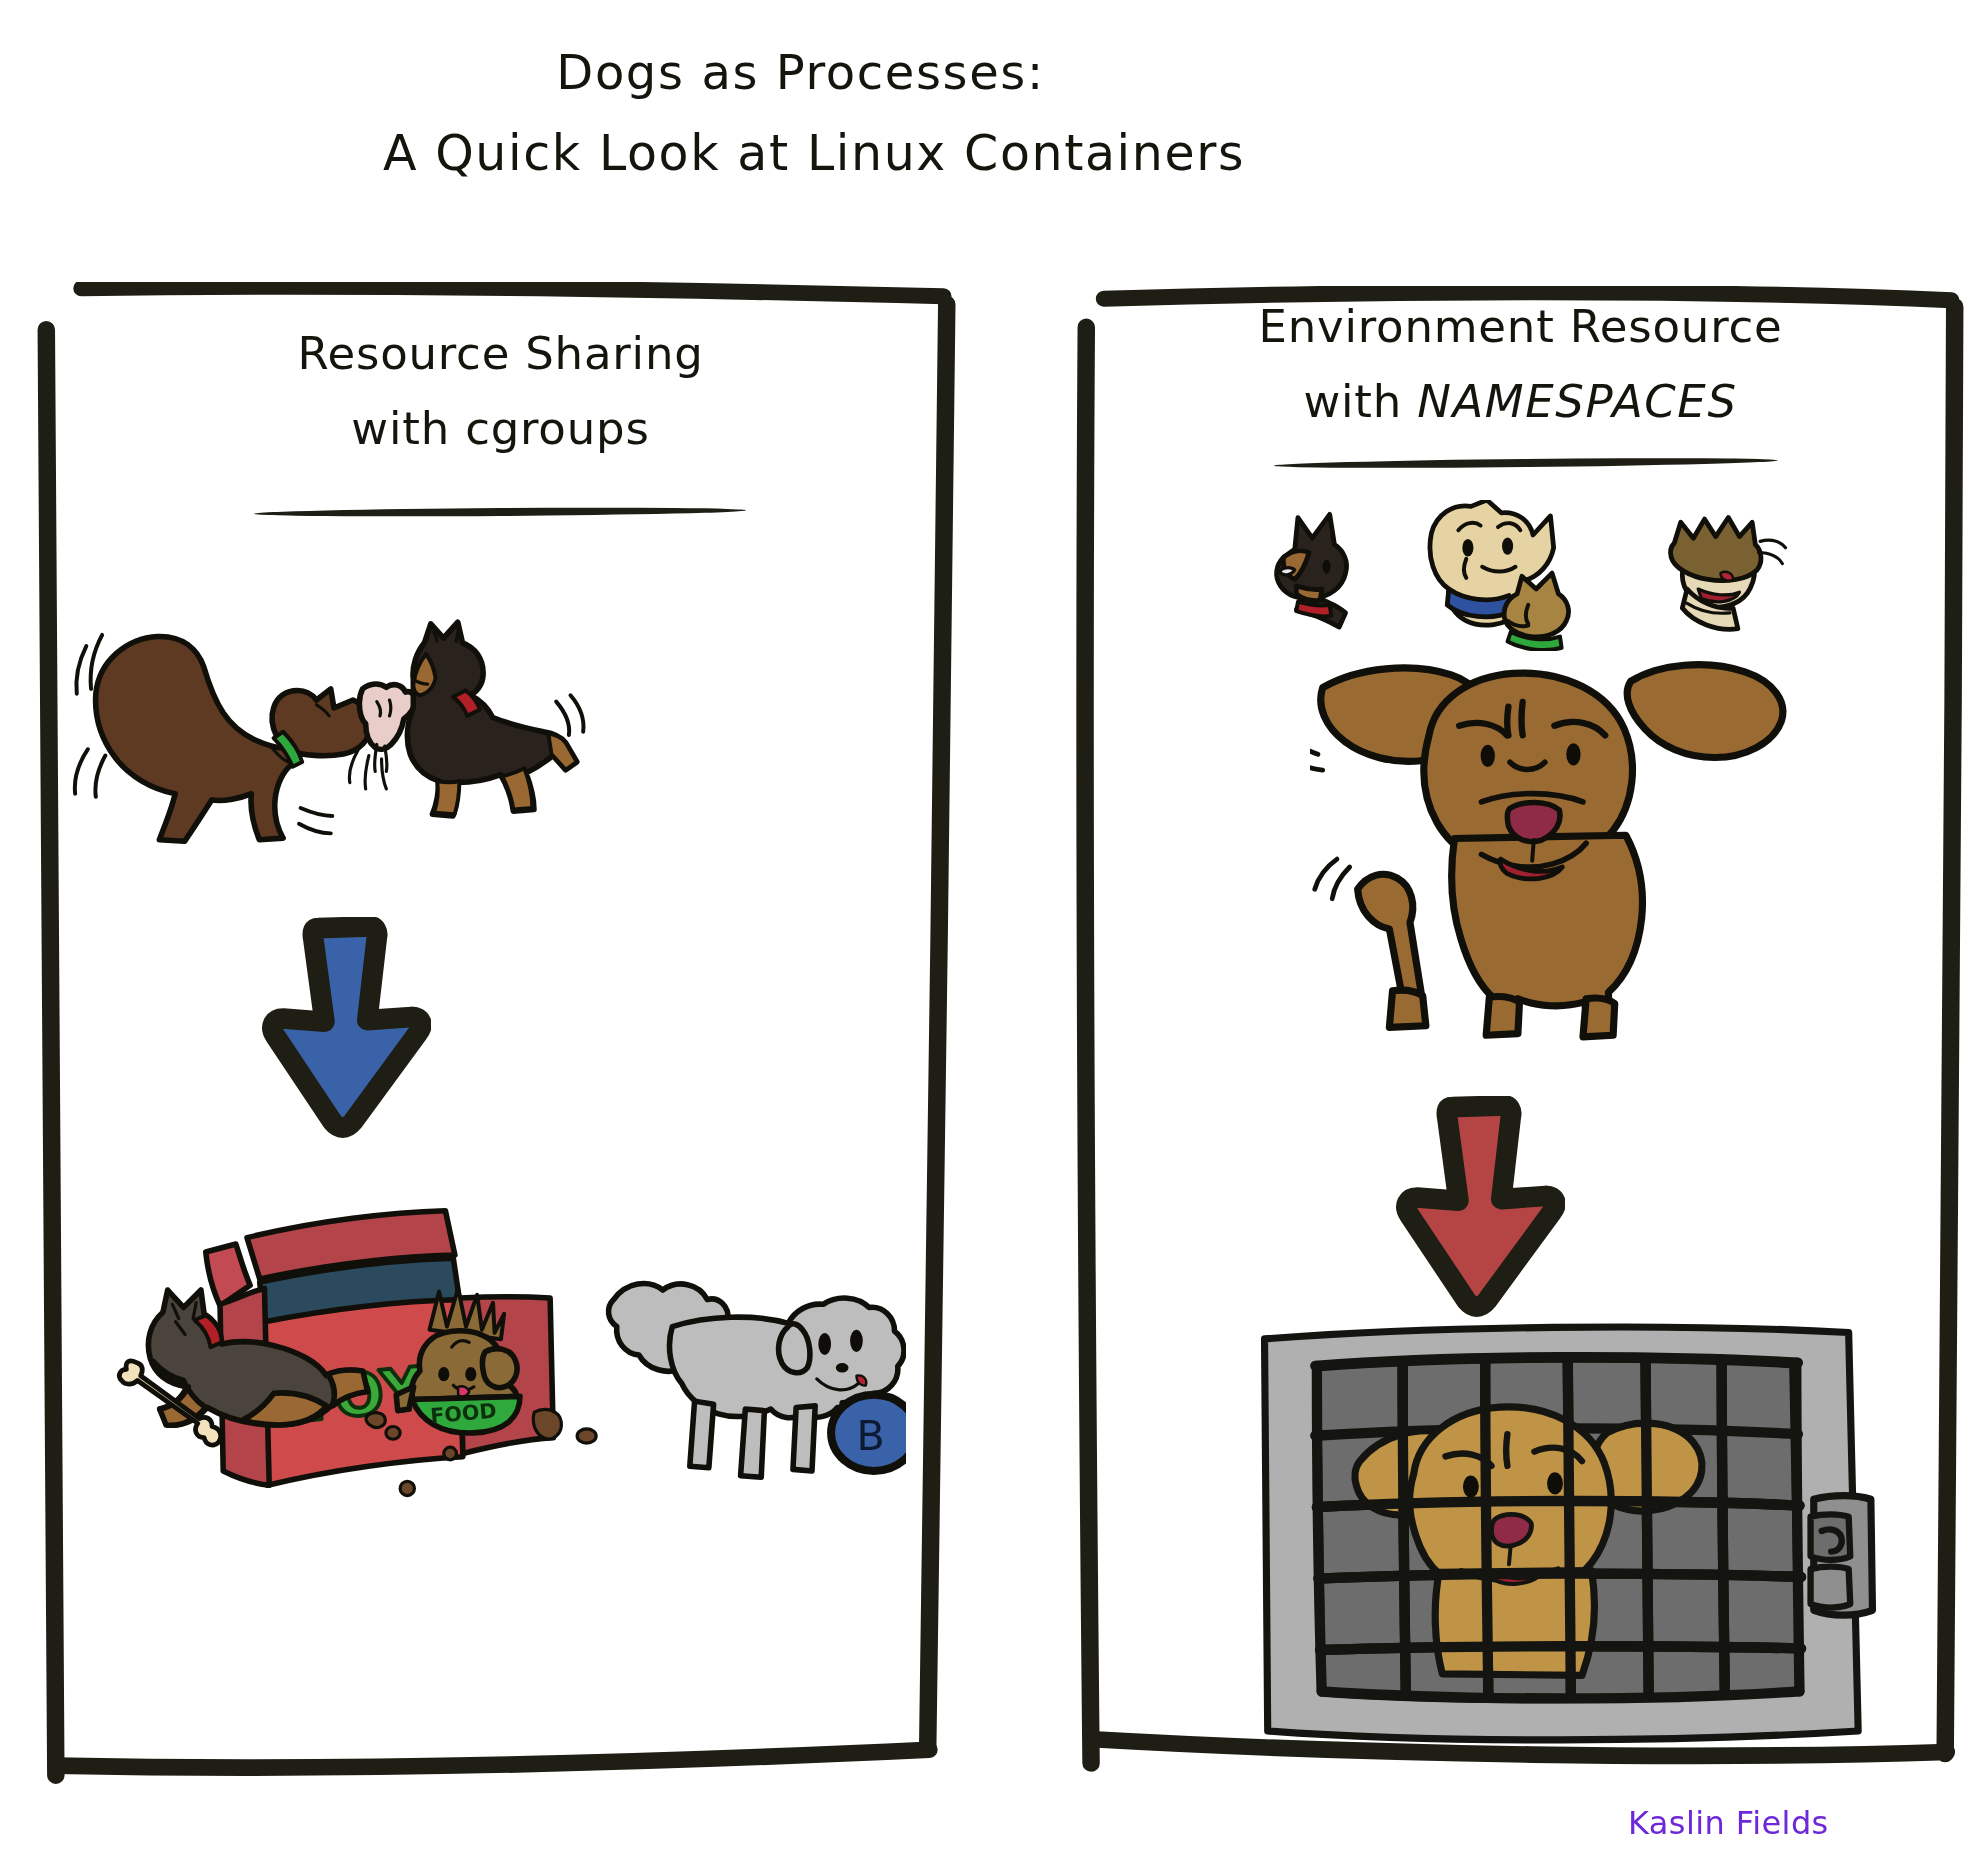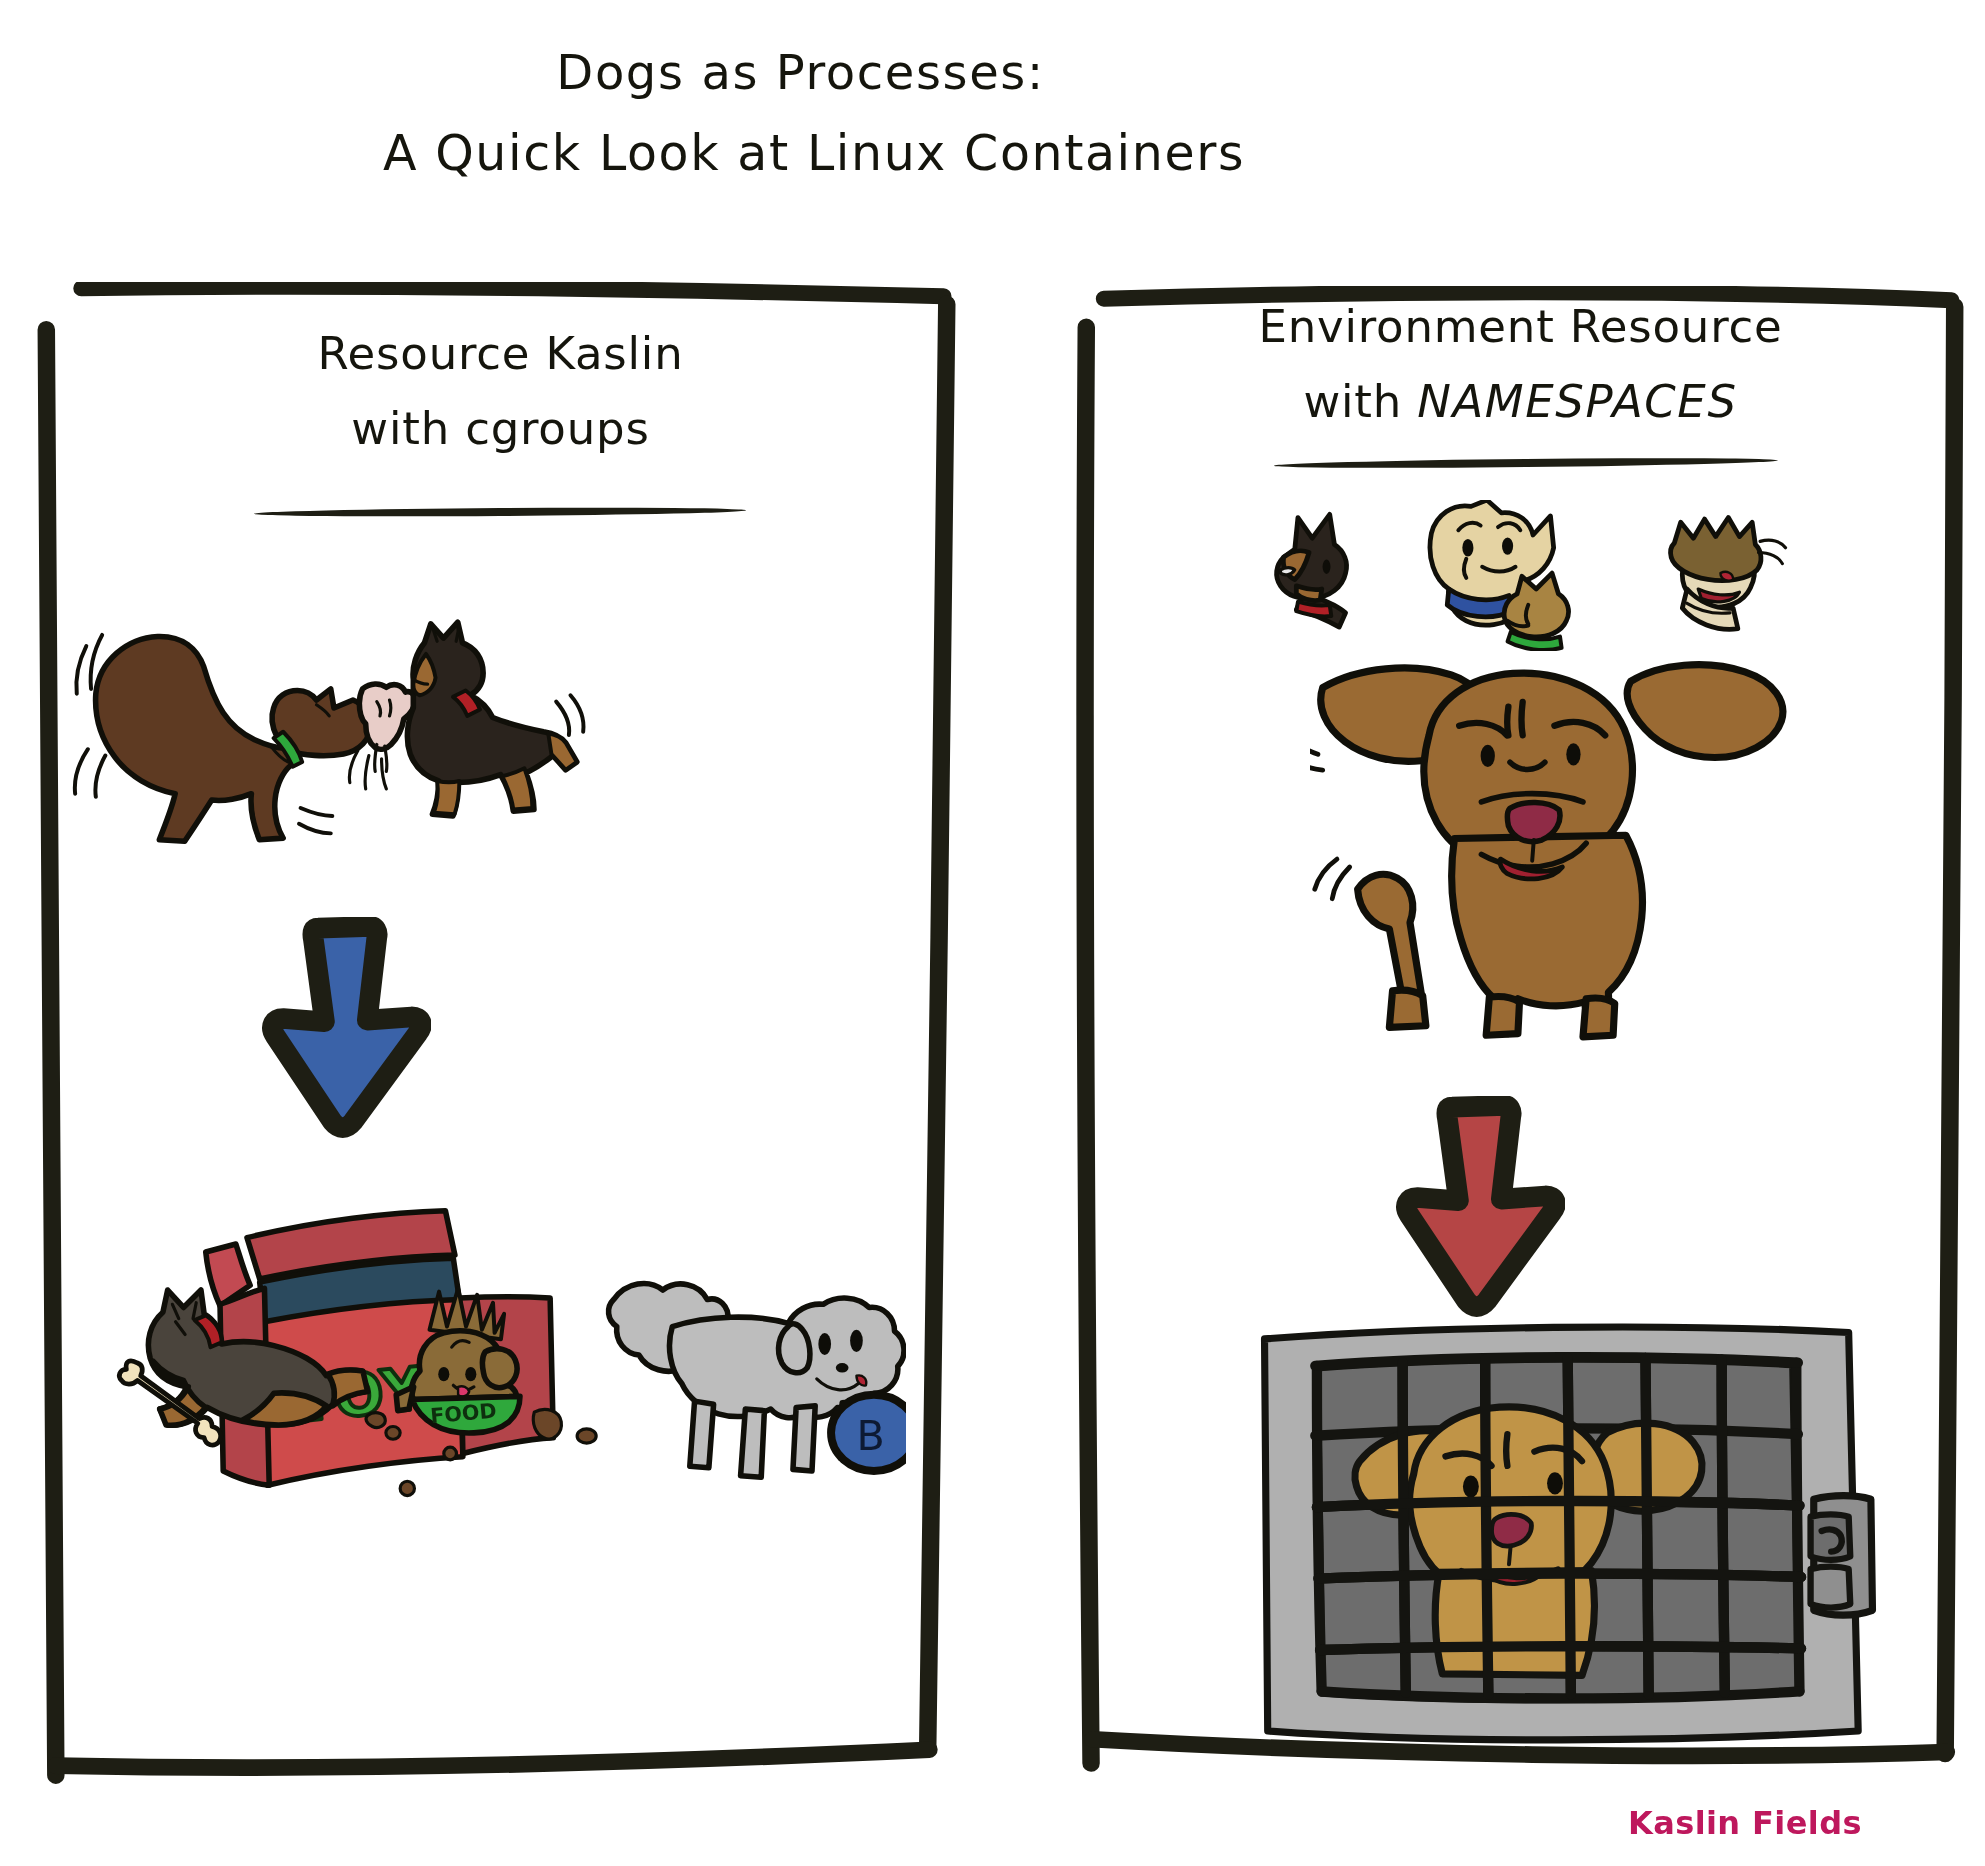--- a/index.html
+++ b/index.html
@@ -82,23 +82,22 @@
   
   .art { position: absolute; }
 
   
   #signature {
     position: absolute;
     left: 1628px;
     top: 1804px;
     font-family: "DejaVu Sans", sans-serif;
     font-size: 32px;
-    color: #be185d;
+    color: #6d28d9;
     letter-spacing: 0.4px;
-    font-weight: bold;
   }
 </style>
 </head>
 <body>
 
 <div id="title-block">
   <div class="title-line-1">Dogs as Processes:</div>
   <div class="title-line-2">A Quick Look at Linux Containers</div>
 </div>
 
@@ -107,21 +106,21 @@
   <svg class="panel-svg" viewBox="0 0 1180 1905" preserveAspectRatio="none">
     <g fill="none" stroke="#1e1e14" stroke-linecap="round">
       <path d="M18,60 C18,700 22,1300 30,1880" stroke-width="22"></path>
       <path d="M62,8 C420,2 830,10 1148,18" stroke-width="20"></path>
       <path d="M1152,28 C1146,620 1136,1270 1128,1845" stroke-width="22"></path>
       <path d="M30,1868 C400,1876 830,1862 1130,1848" stroke-width="21"></path>
     </g>
   </svg>
 
   <div class="panel-title">
-    <div class="pt-line1">Resource Kaslin</div>
+    <div class="pt-line1">Resource Sharing</div>
     <div class="pt-line2"><span>with </span><span>cgroups</span></div>
   </div>
   <div class="title-underline" id="ul-left"></div>
 
   <svg class="art" style="left:32px; top:318px; width:524px; height:254px;" viewBox="0 0 660 320">
     <g stroke="#100f09" stroke-width="7" stroke-linejoin="round" stroke-linecap="round">
 
       <g fill="none" stroke-width="5">
         <path d="M28,58 C18,78 14,98 16,118"></path>
         <path d="M48,44 C36,66 32,90 34,112"></path>

